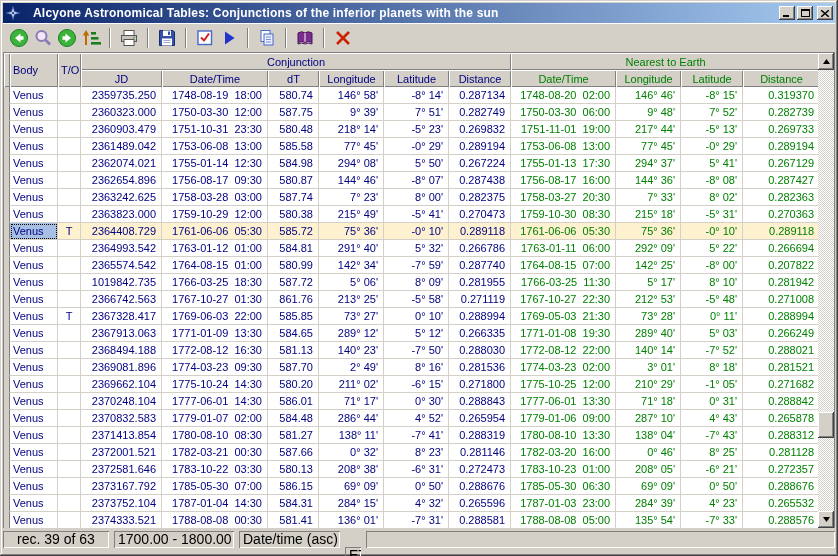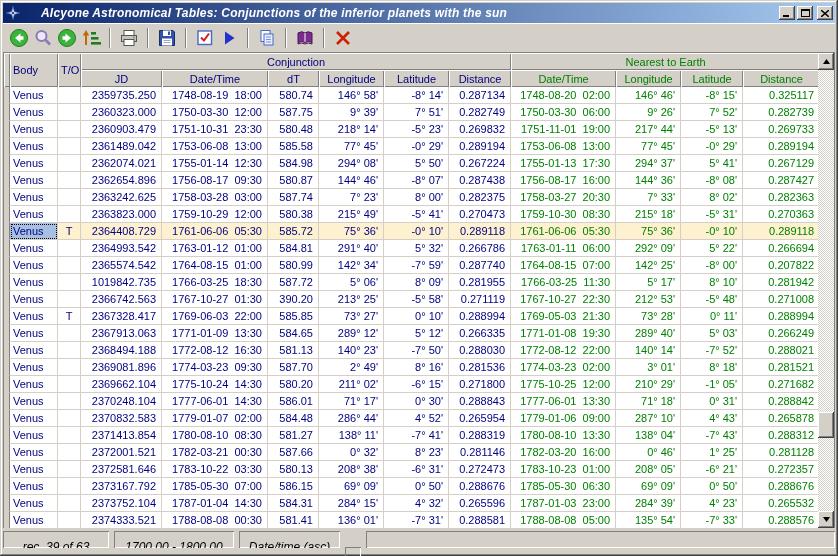--- a/index.html
+++ b/index.html
@@ -9,21 +9,21 @@
     background:#d4d0c8;padding:3px;
     box-shadow: inset -1px -1px #404040, inset 1px 1px #d4d0c8, inset -2px -2px #808080, inset 2px 2px #fff;
     display:flex;flex-direction:column;
   }
   
   .titlebar{
     height:20px;flex:0 0 20px;display:flex;align-items:center;padding:0 2px;
     background:linear-gradient(90deg,var(--titlebar-start,#0a246a),var(--titlebar-end,#a6caf0));
   }
   .title-icon{width:16px;height:16px;flex:0 0 16px;display:flex;align-items:center;justify-content:center;}
-  .title-text{color:#fff;font-weight:bold;font-size:12px;margin-left:20px;flex:1;white-space:nowrap;overflow:hidden;letter-spacing:.2px;font-style:italic;}
+  .title-text{color:#fff;font-weight:bold;font-size:12px;margin-left:12px;flex:1;white-space:nowrap;overflow:hidden;letter-spacing:.2px;}
   .wbtn{width:16px;height:14px;margin-left:2px;padding:0;background:#d4d0c8;border:none;
     box-shadow: inset -1px -1px #404040, inset 1px 1px #fff, inset -2px -2px #808080;
     display:flex;align-items:center;justify-content:center;}
   .wbtn.close{margin-left:4px;}
   
   .toolbar{height:28px;flex:0 0 28px;display:flex;align-items:center;padding:0 4px;border-top:1px solid #fff;}
   .tbtn{width:24px;height:24px;padding:0;border:none;background:transparent;display:flex;align-items:center;justify-content:center;}
   .tsep{width:0;height:20px;margin:0 6px;border-left:1px solid #808080;border-right:1px solid #fff;}
   
   .table-area{position:relative;flex:1;background:#fff;border:1px solid #808080;border-bottom:none;overflow:hidden;margin:0 0 0 0;}
@@ -45,22 +45,22 @@
   
   .vscroll{position:absolute;top:0;right:0;width:16px;height:100%;display:flex;flex-direction:column;}
   .sbtn{flex:0 0 17px;background:#d4d0c8;border:none;padding:0;
     box-shadow: inset -1px -1px #404040, inset 1px 1px #fff, inset -2px -2px #808080;
     display:flex;align-items:center;justify-content:center;}
   .strack{flex:1;position:relative;background:conic-gradient(#fff 0 25%, #d4d0c8 0 50%, #fff 0 75%, #d4d0c8 0) 0 0/2px 2px;}
   .sthumb{position:absolute;left:0;top:342px;width:16px;height:26px;background:#d4d0c8;
     box-shadow: inset -1px -1px #404040, inset 1px 1px #fff, inset -2px -2px #808080;}
   
   .statusbar{height:22px;flex:0 0 22px;display:flex;align-items:flex-start;padding-top:3px;gap:5px;}
-  .panel{height:17px;line-height:16px;text-align:center;font-size:12px;color:#000;padding:8px 4px;box-sizing:border-box;
-    box-shadow: inset 1px 1px #808080, inset -1px -1px #fff;overflow:hidden;white-space:nowrap;font-style:italic;}
+  .panel{height:17px;line-height:16px;text-align:center;font-size:14px;color:#000;padding:0 4px;box-sizing:border-box;
+    box-shadow: inset 1px 1px #808080, inset -1px -1px #fff;overflow:hidden;white-space:nowrap;}
   .p1{width:106px;} .p2{width:120px;} .p3{width:101px;} .p4{width:16px;margin-top:16px;} .p5{flex:1;}
 </style>
 </head>
 <body>
 
 <div class="window">
 
   <div class="titlebar">
     <span class="title-icon">
       <svg width="14" height="14" viewBox="0 0 16 16">
@@ -218,34 +218,34 @@
             <td class="to-cell"></td>
             <td class="num">2359735.250</td>
             <td class="num">1748-08-19  18:00</td>
             <td class="num">580.74</td>
             <td class="num">146° 58'</td>
             <td class="num">-8° 14'</td>
             <td class="num">0.287134</td>
             <td class="num green">1748-08-20  02:00</td>
             <td class="num green">146° 46'</td>
             <td class="num green">-8° 15'</td>
-            <td class="num green">0.325117</td>
+            <td class="num green">0.319370</td>
           </tr>
           <tr>
             <td class="ind-cell"></td>
             <td class="body-cell">Venus</td>
             <td class="to-cell"></td>
             <td class="num">2360323.000</td>
             <td class="num">1750-03-30  12:00</td>
             <td class="num">587.75</td>
             <td class="num">9° 39'</td>
             <td class="num">7° 51'</td>
             <td class="num">0.282749</td>
             <td class="num green">1750-03-30  06:00</td>
-            <td class="num green">9° 26'</td>
+            <td class="num green">9° 48'</td>
             <td class="num green">7° 52'</td>
             <td class="num green">0.282739</td>
           </tr>
           <tr>
             <td class="ind-cell"></td>
             <td class="body-cell">Venus</td>
             <td class="to-cell"></td>
             <td class="num">2360903.479</td>
             <td class="num">1751-10-31  23:30</td>
             <td class="num">580.48</td>
@@ -391,21 +391,21 @@
             <td class="num green">5° 17'</td>
             <td class="num green">8° 10'</td>
             <td class="num green">0.281942</td>
           </tr>
           <tr>
             <td class="ind-cell"></td>
             <td class="body-cell">Venus</td>
             <td class="to-cell"></td>
             <td class="num">2366742.563</td>
             <td class="num">1767-10-27  01:30</td>
-            <td class="num">390.20</td>
+            <td class="num">861.76</td>
             <td class="num">213° 25'</td>
             <td class="num">-5° 58'</td>
             <td class="num">0.271119</td>
             <td class="num green">1767-10-27  22:30</td>
             <td class="num green">212° 53'</td>
             <td class="num green">-5° 48'</td>
             <td class="num green">0.271008</td>
           </tr>
           <tr>
             <td class="ind-cell"></td>
@@ -532,21 +532,21 @@
             <td class="body-cell">Venus</td>
             <td class="to-cell"></td>
             <td class="num">2372001.521</td>
             <td class="num">1782-03-21  00:30</td>
             <td class="num">587.66</td>
             <td class="num">0° 32'</td>
             <td class="num">8° 23'</td>
             <td class="num">0.281146</td>
             <td class="num green">1782-03-20  16:00</td>
             <td class="num green">0° 46'</td>
-            <td class="num green">1° 25'</td>
+            <td class="num green">8° 25'</td>
             <td class="num green">0.281128</td>
           </tr>
           <tr>
             <td class="ind-cell"></td>
             <td class="body-cell">Venus</td>
             <td class="to-cell"></td>
             <td class="num">2372581.646</td>
             <td class="num">1783-10-22  03:30</td>
             <td class="num">580.13</td>
             <td class="num">208° 38'</td>

